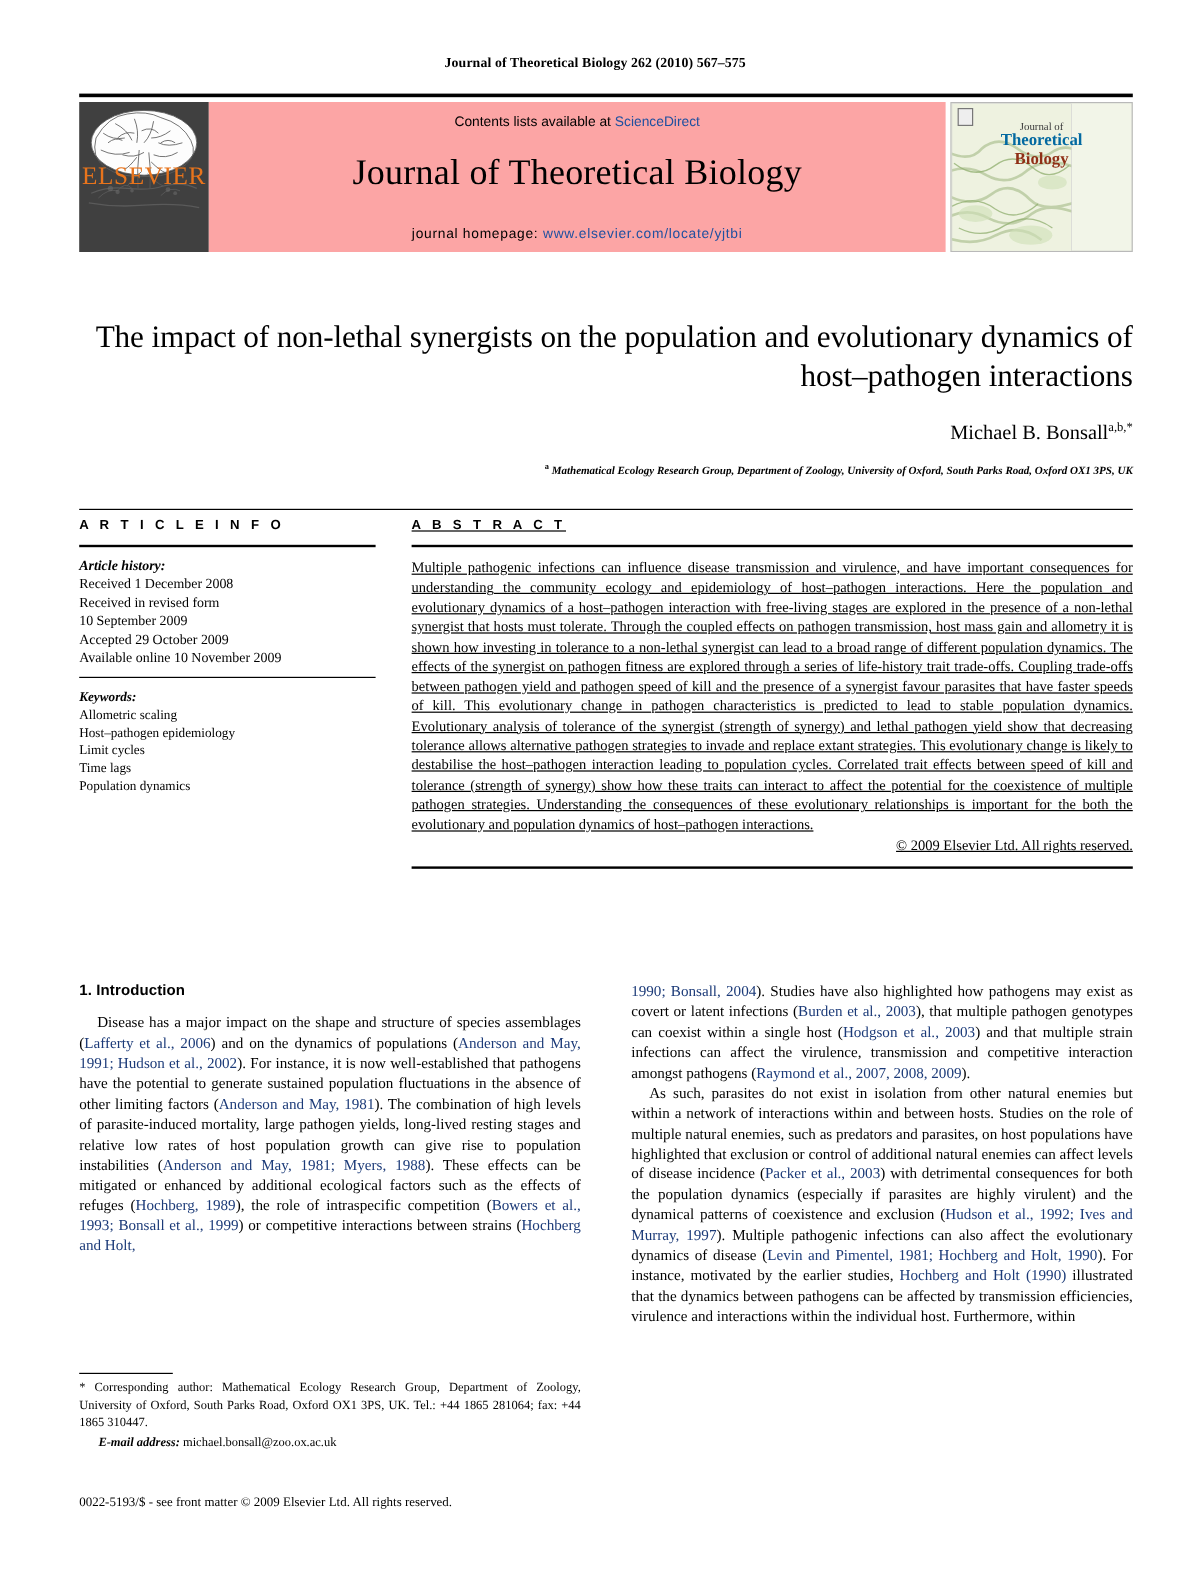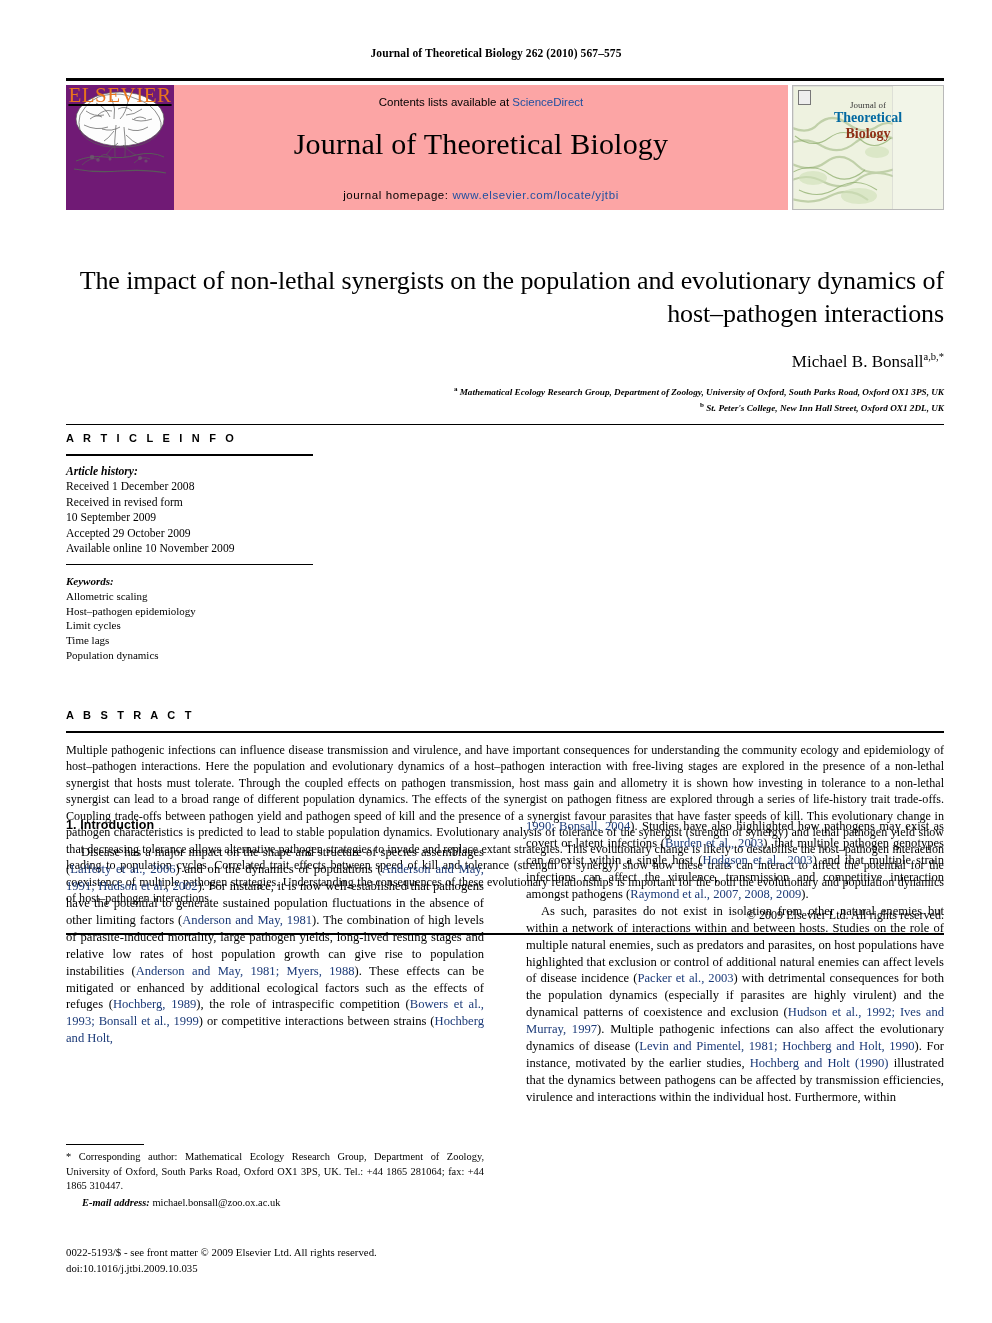--- a/index.html
+++ b/index.html
@@ -48,25 +48,24 @@
     display: flex;
     flex-direction: row;
     align-items: stretch;
     margin-top: 4px;
     height: 125px;
   }
   .elsevier-logo {
     width: 108px;
     flex: 0 0 108px;
     position: relative;
-    background: #701a75;
+    background: #404040;
     display: flex;
     flex-direction: column;
-    justify-content: flex-start;
-    text-decoration: underline;
+    justify-content: center;
   }
   .tree-svg { position:absolute; left:2px; top:0px; }
   .elsevier-word {
     position: relative;
     text-align: center;
     font-family: "Liberation Serif", serif;
     font-size: 21px;
     letter-spacing: .5px;
     color: #E8741C;
     line-height: 1;
@@ -146,24 +145,24 @@
     font-size: 9.2px;
     font-style: italic;
     font-weight: bold;
     line-height: 1.55;
   }
   .affil sup { font-style: normal; font-size: 7px; }
 
   
   .info-abstract { position: absolute; left: 66px; top: 432px; width: 878px; }
   .ia-rule { height: 1px; background: #000; width: 878px; position:absolute; top:-8px; left:0;}
-  .ia-cols { display: flex; flex-direction: column; }
+  .ia-cols { display: flex; }
   .col-info { width: 247px; flex: 0 0 247px; }
   .col-gap { width: 30px; flex: 0 0 30px; }
-  .col-abs { flex: 1 1 auto; }
+  .col-abs { flex: 1 1 auto; text-decoration: underline; }
 
   .sec-head {
     font-family: "Liberation Sans", sans-serif;
     font-size: 11px;
     font-weight: bold;
     letter-spacing: 3.2px;
   }
   .thin-rule { height: 2px; background: #000; margin-top: 10px; }
   .hair-rule { height: 1px; background: #000; margin-top: 8px; }
 
@@ -310,21 +309,20 @@
     </div>
   </div>
 
   <div class="title-block">
     <div class="art-title">The impact of non-lethal synergists on the population and evolutionary dynamics of host–pathogen interactions</div>
     <div class="authors">
       <span>Michael B. Bonsall</span><sup>a,b,*</sup>
     </div>
     <div class="affil">
       <div><sup>a</sup> <span>Mathematical Ecology Research Group, Department of Zoology, University of Oxford, South Parks Road, Oxford OX1 3PS, UK</span></div>
-      <div><sup>b</sup> <span>St. Peter's College, New Inn Hall Street, Oxford OX1 2DL, UK</span></div>
     </div>
   </div>
 
   <div class="info-abstract">
     <div class="ia-rule"></div>
     <div class="ia-cols">
       <div class="col-info">
         <div class="sec-head">A R T I C L E   I N F O</div>
         <div class="thin-rule"></div>
         <div class="info-body">
@@ -374,16 +372,15 @@
     <div class="fn-rule"></div>
     <div class="fn">* Corresponding author: Mathematical Ecology Research Group, Department of Zoology, University of Oxford, South Parks Road, Oxford OX1 3PS, UK. Tel.: +44 1865 281064; fax: +44 1865 310447.</div>
     <div class="fn fn-email">
       <i>E-mail address:</i>
       <span>michael.bonsall@zoo.ox.ac.uk</span>
     </div>
   </div>
 
   <div class="issn">
     <div>0022-5193/$ - see front matter © 2009 Elsevier Ltd. All rights reserved.</div>
-    <div>doi:10.1016/j.jtbi.2009.10.035</div>
   </div>
 
 </div>
 
 </body></html>

